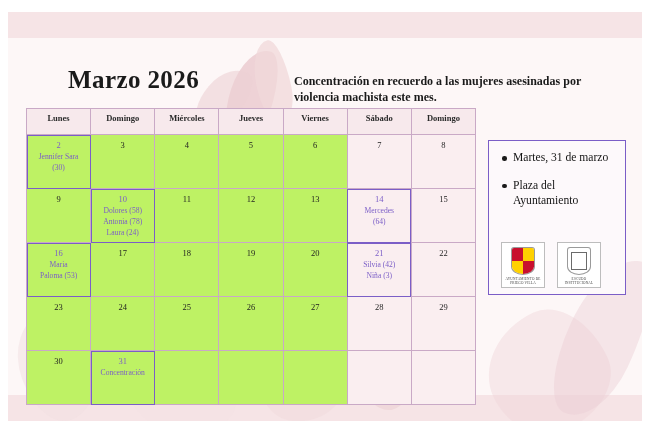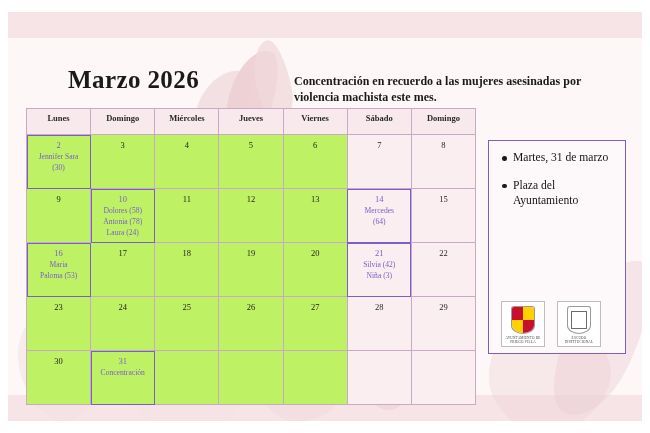--- a/index.html
+++ b/index.html
@@ -138,21 +138,21 @@
     outline: 1.6px solid #7b5ec7;
     outline-offset: -1.6px;
   }
 
   
   .infobox {
     position: absolute;
     left: 480px;
     top: 128px;
     width: 138px;
-    height: 214px;
+    height: 155px;
     border: 1.6px solid #7b5ec7;
     background: #fdf9fb;
     padding: 10px 8px 6px 10px;
     box-sizing: border-box;
   }
   .infolist {
     margin: 0;
     padding: 0 0 0 14px;
     list-style: none;
   }

